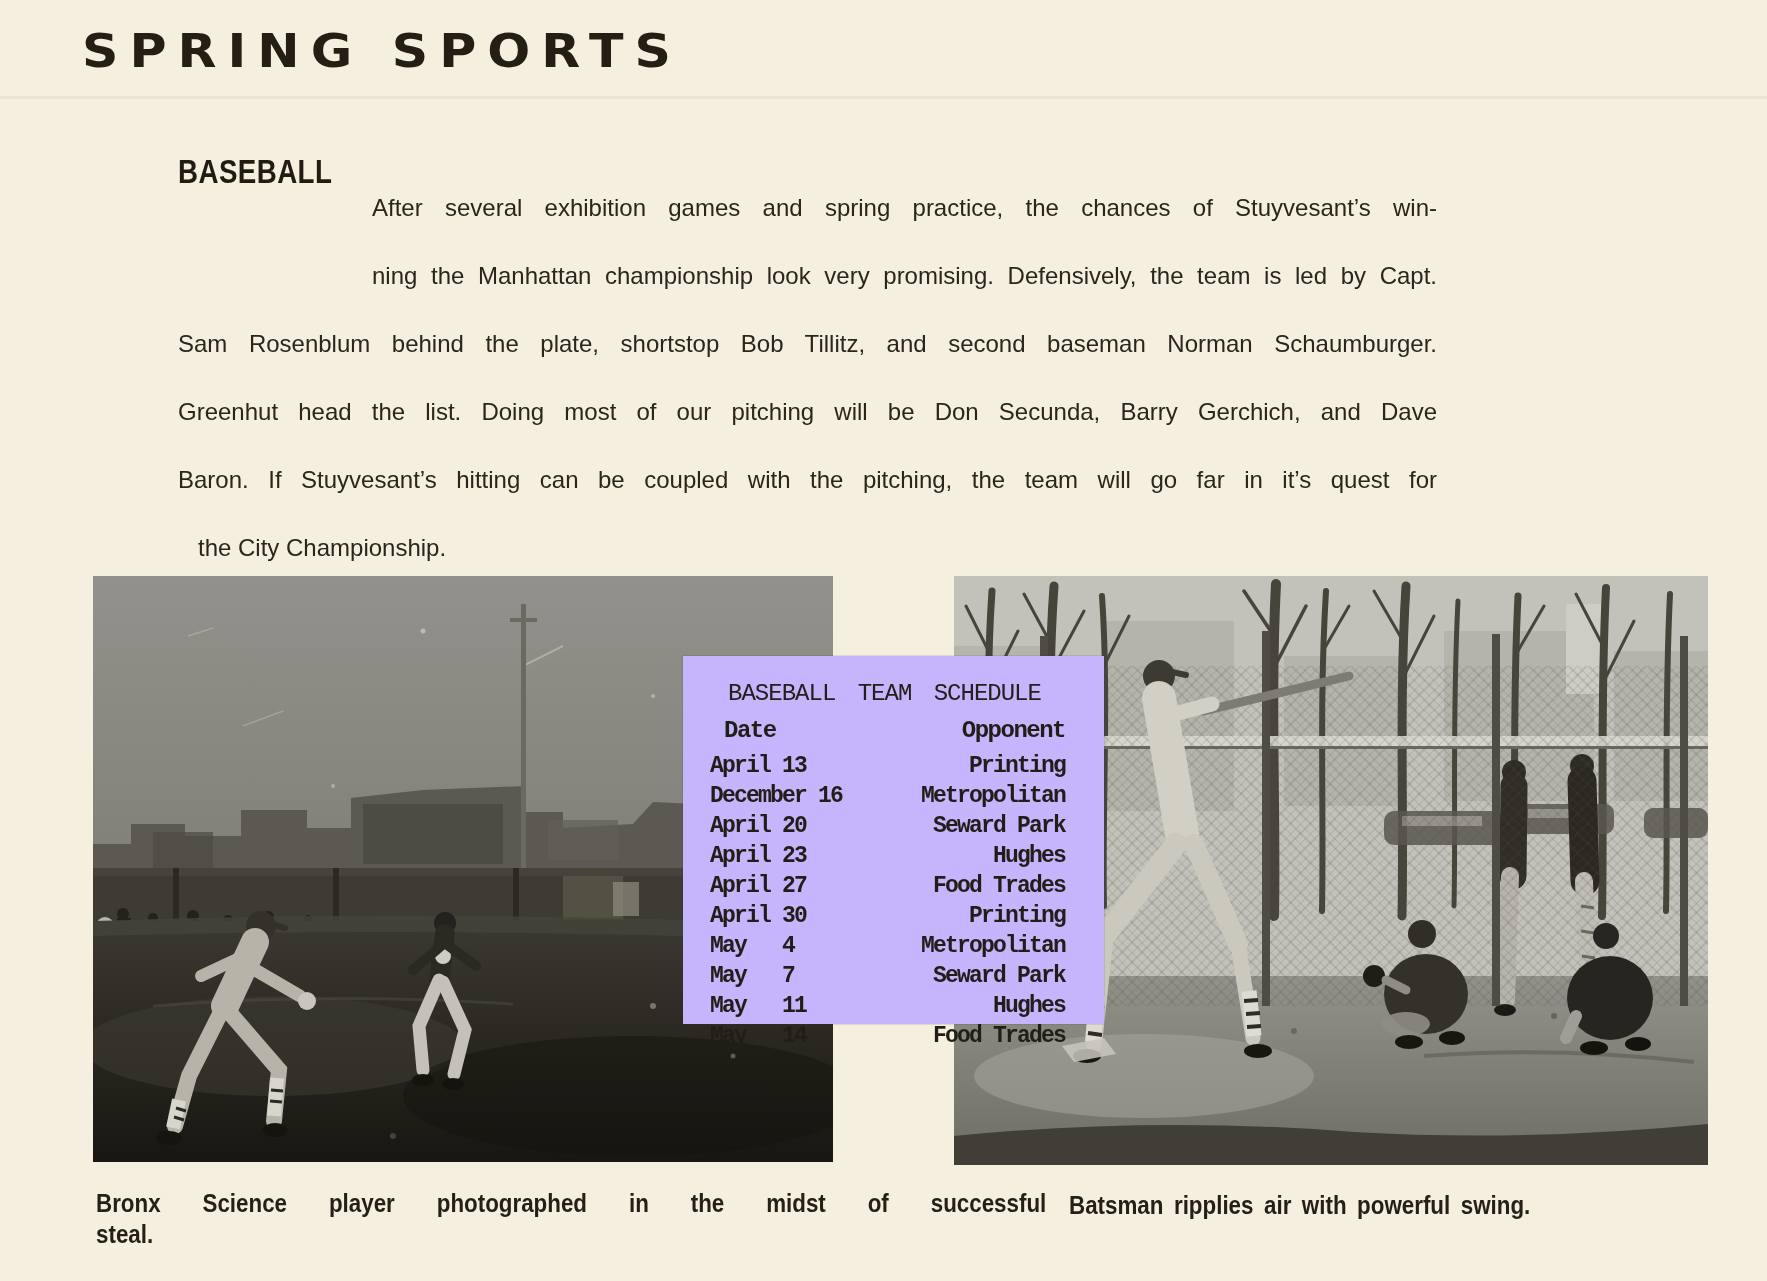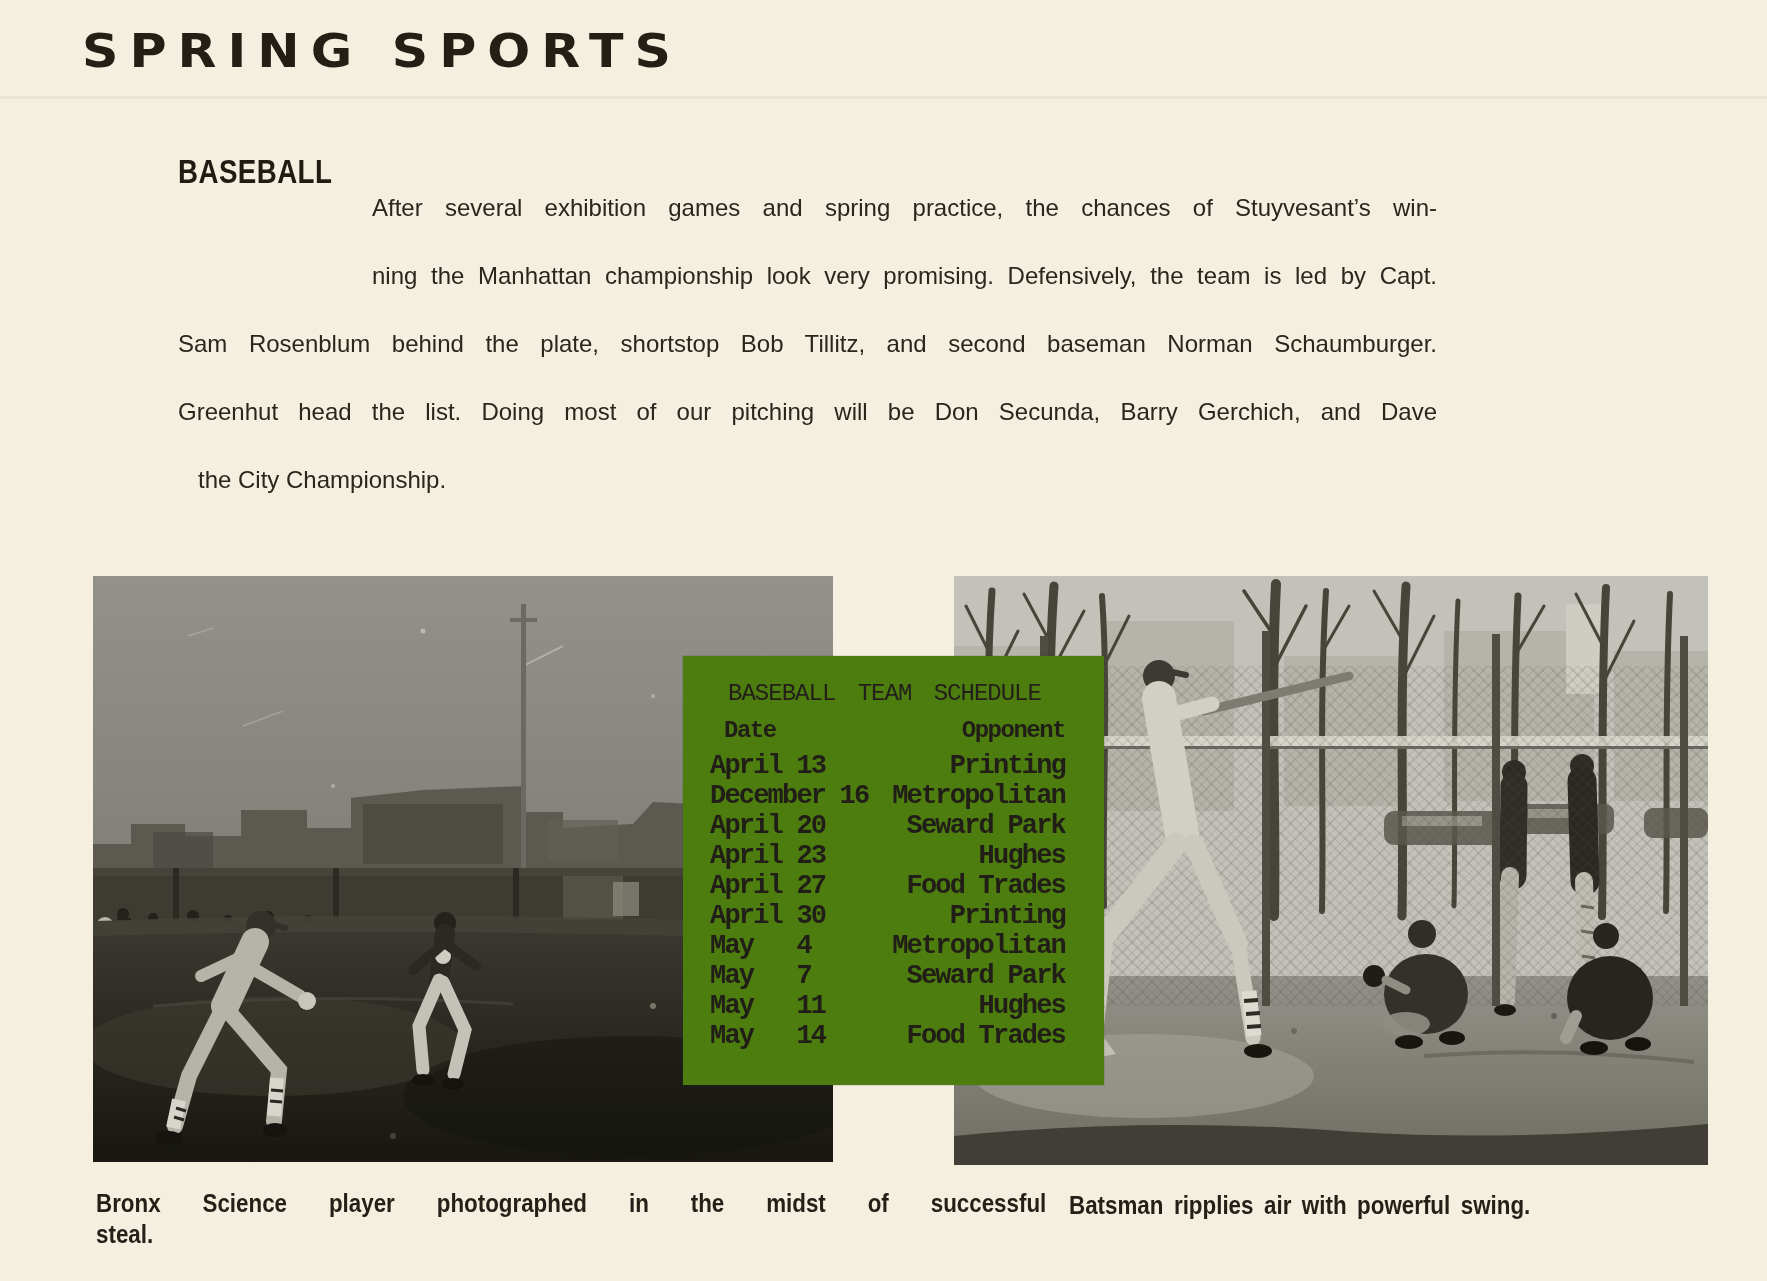--- a/index.html
+++ b/index.html
@@ -34,39 +34,39 @@
   .pl-last { text-align:left; text-align-last:left; padding-left:20px; }
 
   
   .photo { position:absolute; overflow:hidden; }
   .photo svg { display:block; width:100%; height:100%; }
   .photo-left  { left:93px;  top:576px; width:740px; height:586px; }
   .photo-right { left:954px; top:576px; width:754px; height:589px; }
 
   
   .schedule {
-    position:absolute; left:683px; top:656px; width:421px; height:429px;
-    background:#4d7c0f; z-index:5; box-sizing:border-box;
+    position:absolute; left:683px; top:656px; width:421px; height:368px;
+    background:#c4b5fd; z-index:5; box-sizing:border-box;
     padding:24px 39px 0 27px;
     font-family:"Liberation Mono", monospace; color:#211e18;
     box-shadow:0 0 0 1px rgba(60,55,45,0.12);
   }
   .schedule-title {
     text-align:center; font-size:24px; letter-spacing:-1px; word-spacing:9px;
     color:#23201a; white-space:pre; margin-left:-6px;
   }
   .schedule-head {
     display:flex; justify-content:space-between;
     margin-top:10px; font-weight:bold; font-size:24px; letter-spacing:-1.5px;
   }
   .schedule-head .h-date { padding-left:14px; }
   .srows { margin-top:7px; }
   .srow {
     display:flex; justify-content:space-between;
-    font-weight:bold; font-size:27px; line-height:30px; letter-spacing:-1.8px;
+    font-weight:bold; font-size:23px; line-height:30px; letter-spacing:-1.8px;
   }
   .sdate { white-space:pre; }
   .sopp  { text-align:right; white-space:pre; }
 
   
   .caption {
     position:absolute; font-weight:bold; font-size:26px; line-height:31px;
     color:#241f17; transform:scaleX(0.86); transform-origin:left top;
   }
   .caption-left { left:96px; top:1188px; width:1105px; }
@@ -81,20 +81,21 @@
   <div class="crease"></div>
 
   <div class="headline">SPRING SPORTS</div>
 
   <div class="article">
     <div class="baseball-label">BASEBALL</div>
     <div class="pline pl-indent">After several exhibition games and spring practice, the chances of Stuyvesant’s win-</div>
     <div class="pline pl-indent">ning the Manhattan championship look very promising. Defensively, the team is led by Capt.</div>
     <div class="pline">Sam Rosenblum behind the plate, shortstop Bob Tillitz, and second baseman Norman Schaumburger.</div>
     <div class="pline">Greenhut head the list. Doing most of our pitching will be Don Secunda, Barry Gerchich, and Dave</div>
+    <div class="pline">Baron. If Stuyvesant’s hitting can be coupled with the pitching, the team will go far in it’s quest for</div>
     <div class="pline pl-last">the City Championship.</div>
   </div>
 
   <div class="photo photo-left">
     <svg viewBox="0 0 740 586" preserveAspectRatio="none">
       <defs>
         <linearGradient id="lsky" x1="0" y1="0" x2="0" y2="1">
           <stop offset="0" stop-color="#92918b"></stop>
             <stop offset="1" stop-color="#7d7c74"></stop>
         </linearGradient>

